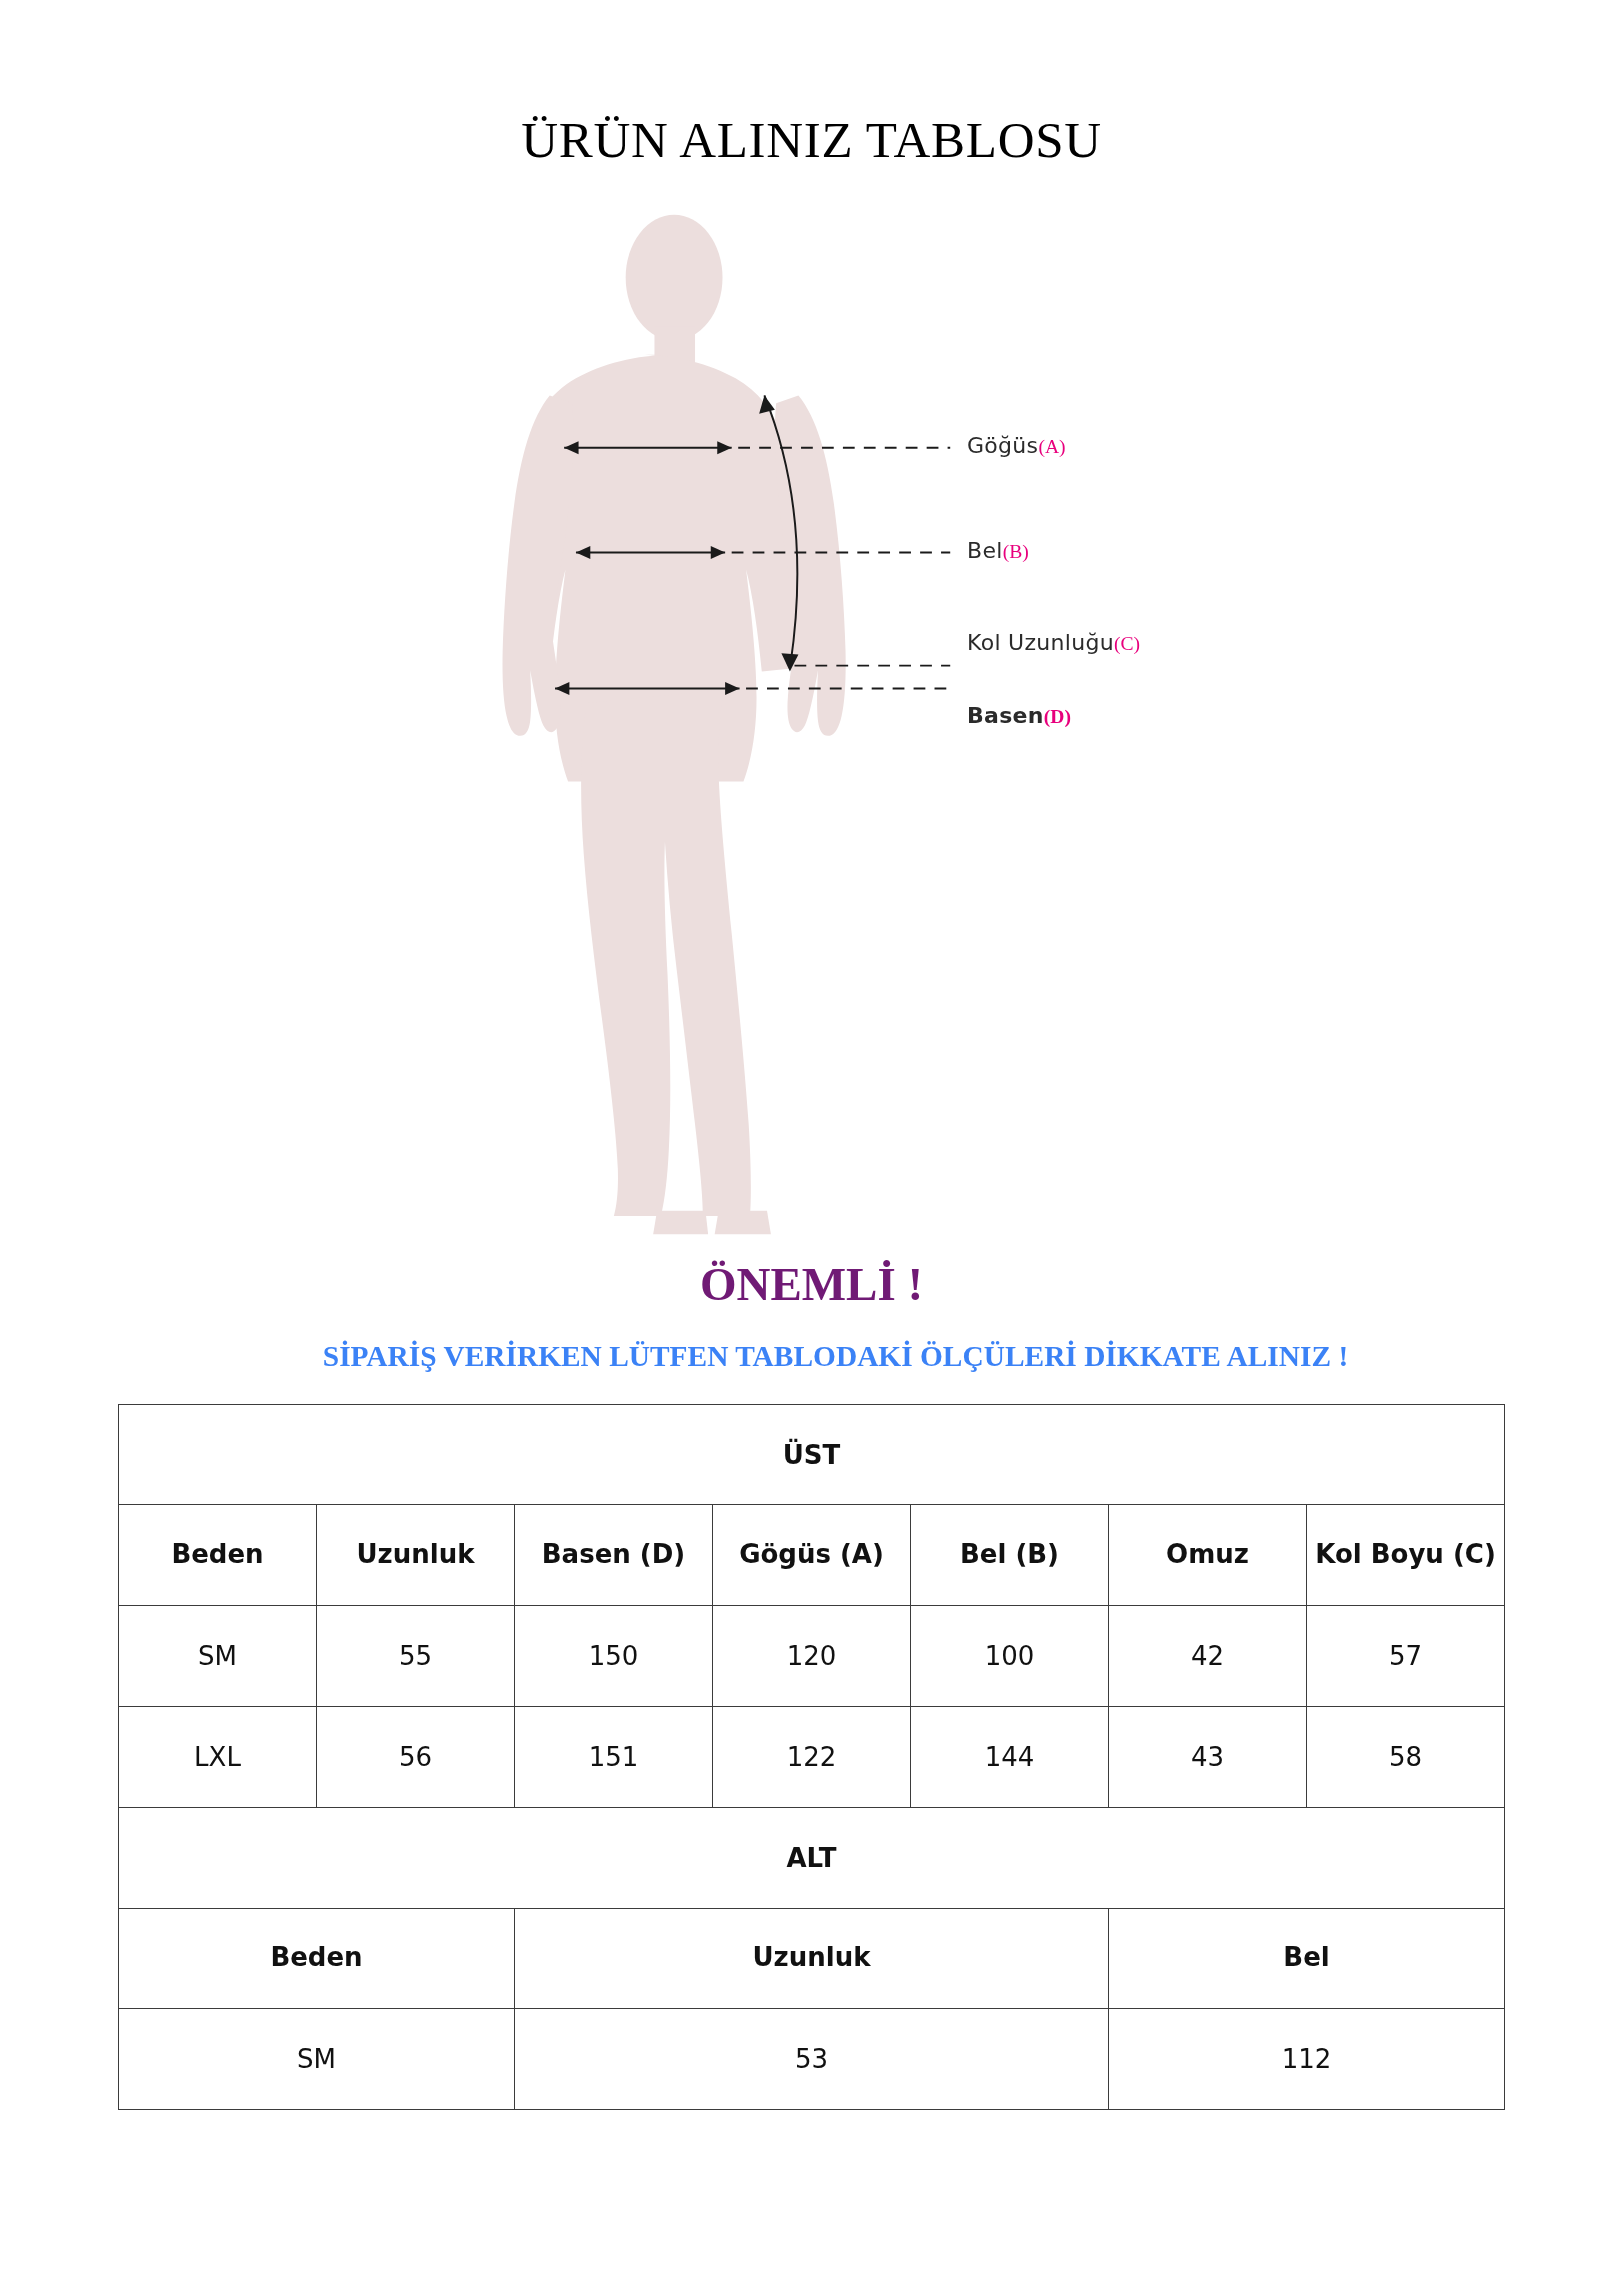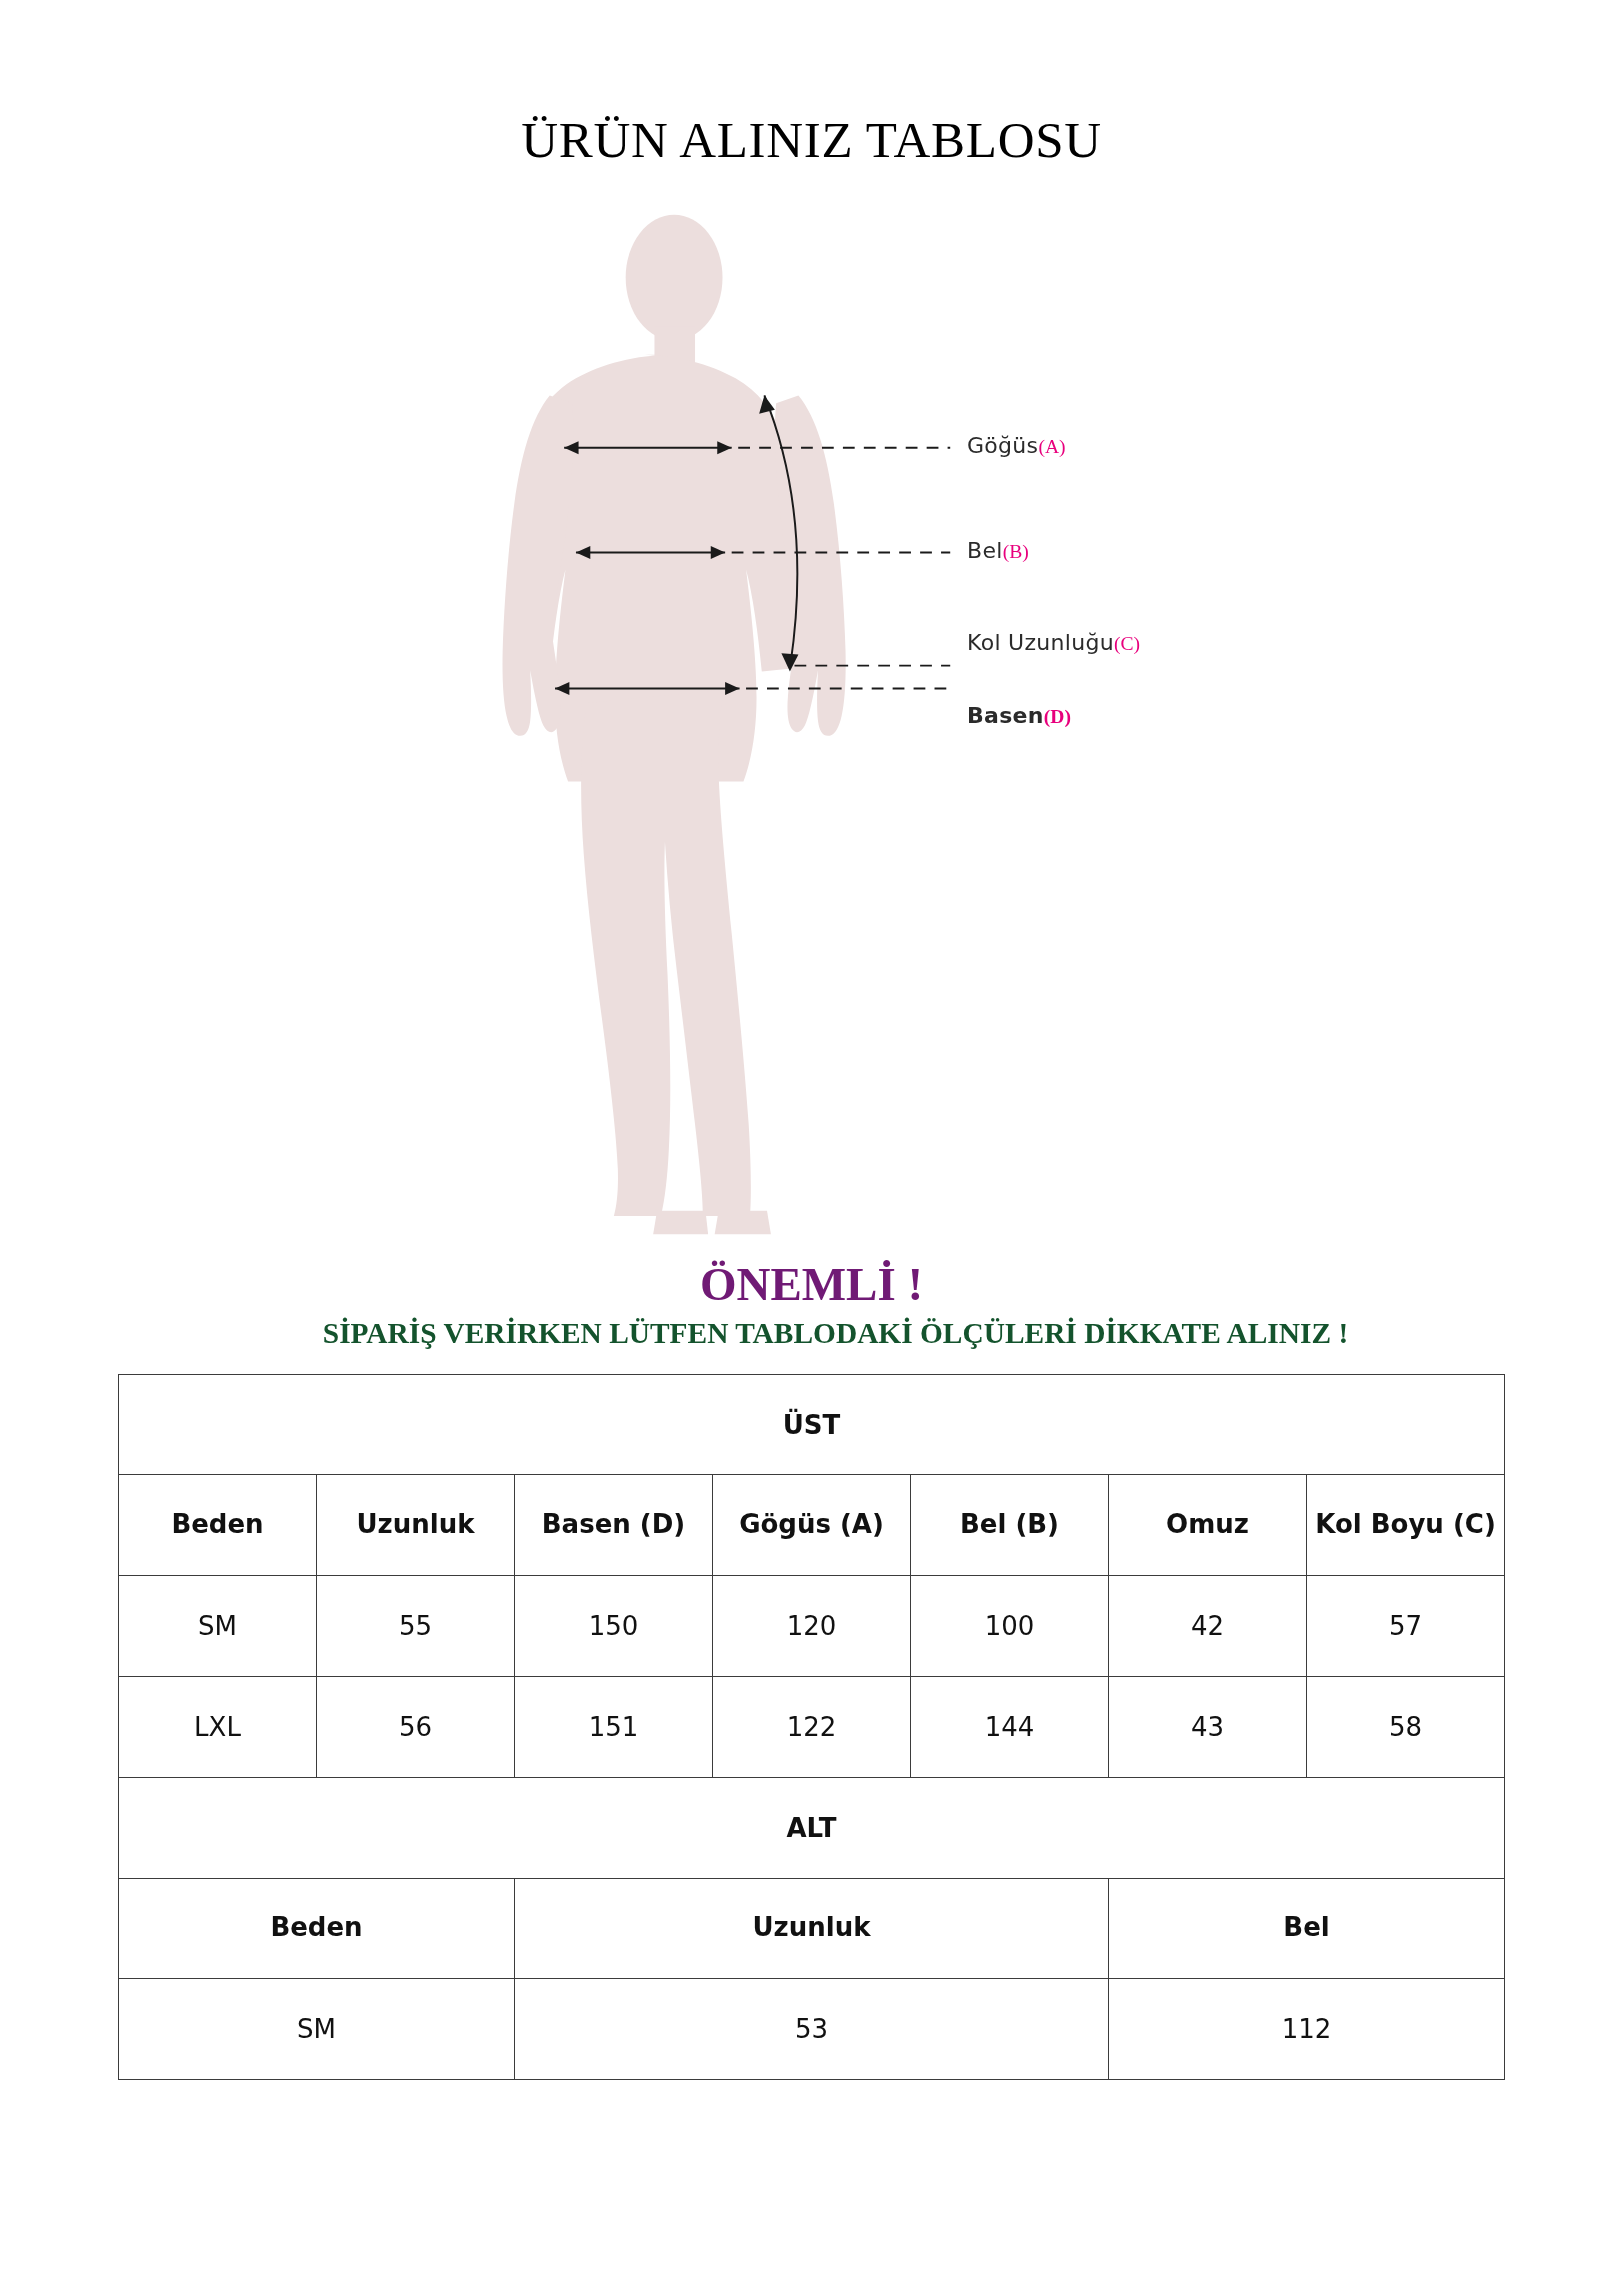--- a/index.html
+++ b/index.html
@@ -69,29 +69,29 @@
     font-family: "Liberation Serif", serif;
     font-weight: bold;
     font-size: 47px;
     color: #701a75;
     line-height: 1.1;
   }
   .notice-sub {
     font-family: "Liberation Serif", serif;
     font-weight: bold;
     font-size: 29.4px;
-    color: #14532d;
-    margin-top: 7px;
+    color: #3b82f6;
+    margin-top: 30px;
     line-height: 1.1;
     padding-left: 48px;
   }
 
   
   .table-wrap {
-    margin: 24px auto 0 auto;
+    margin: 31px auto 0 auto;
     width: 1387px;
   }
   table.size-table {
     width: 100%;
     border-collapse: collapse;
     table-layout: fixed;
   }
   table.size-table td,
   table.size-table th {
     border: 1.3px solid #3b3b3b;

